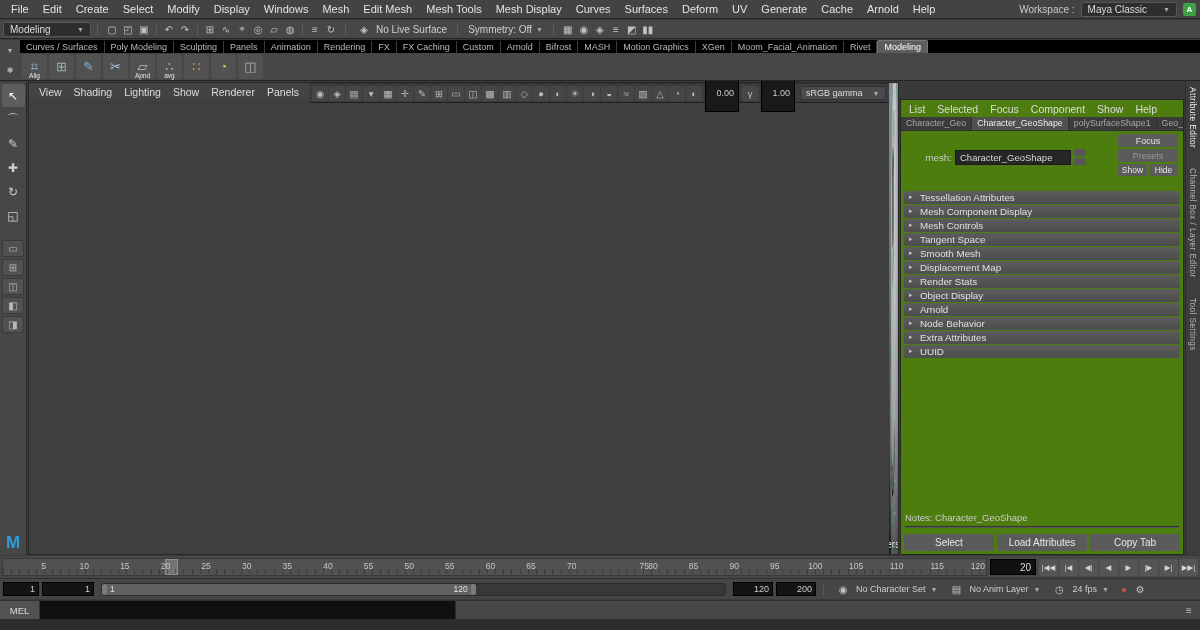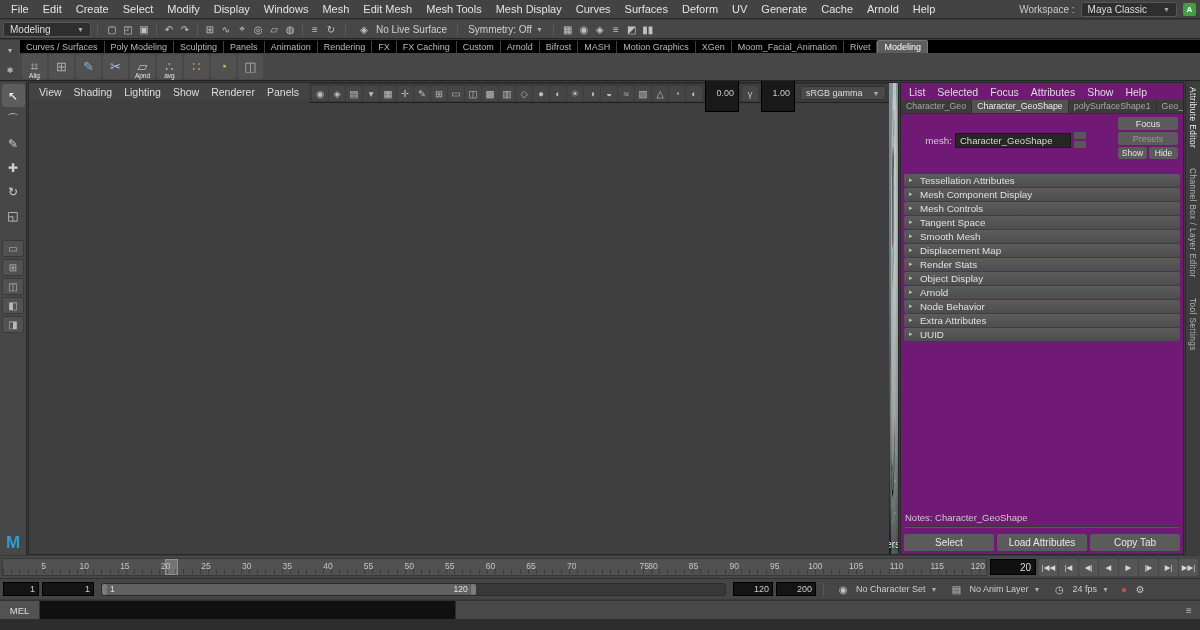--- a/index.html
+++ b/index.html
@@ -37,21 +37,21 @@
 .vp-menu{font-size:10.5px;color:#ddd;padding:0 6px}
 #vp-iconbar{height:20px;background:#3c3c3c;border-top:1px solid #333;border-bottom:1px solid #202020;display:flex;align-items:center;padding:0 3px;gap:1px}
 .vp-icon{width:16px;height:15px;display:flex;align-items:center;justify-content:center;font-size:9.5px;color:#bdbdbd;background:#464646;border-radius:2px}
 .vp-field{height:14px;background:#191919;border:1px solid #000;color:#ccc;font-size:9px;display:flex;align-items:center;justify-content:flex-end;padding:18px 4px;min-width:34px;margin:0 2px}
 .vp-dd{height:14px;background:#4a4a4a;border:1px solid #333;display:flex;align-items:center;gap:10px;font-size:9px;padding:0 5px;color:#ddd;border-radius:2px;margin-left:2px;white-space:nowrap}
 #vp-canvas{flex:1;position:relative;overflow:hidden}
 #vp-canvas svg{position:absolute;inset:0;width:100%;height:100%}
 #persp-label{position:absolute;left:50%;bottom:4px;transform:translateX(-50%);font-size:10px;color:#e8eef3;text-shadow:0 1px 2px #000}
 #wires path,.wire path,.wire ellipse{stroke:#4ee39d;fill:none;stroke-width:1;opacity:.8}
 
-#ae-panel{position:absolute;right:16px;top:82px;width:284px;bottom:75px;background:#701a75;border:1px solid #282828;display:flex;flex-direction:column}
+#ae-panel{position:absolute;right:16px;top:99px;width:284px;bottom:75px;background:#4d7c0f;border:1px solid #282828;display:flex;flex-direction:column}
 #ae-menus{height:17px;display:flex;align-items:center;padding:0 2px}
 .ae-menu{font-size:10.5px;color:#ddd;padding:0 6px}
 #ae-tabs{height:14px;background:#3b3b3b;display:flex;border-bottom:1px solid #2f2f2f;overflow:hidden}
 .ae-tab{font-size:8.8px;color:#a8a8a8;padding:1px 5px;border-right:1px solid #2f2f2f;white-space:nowrap}
 .ae-tab.active{background:#515151;color:#eee}
 #ae-body{flex:1;position:relative;padding:0 3px}
 #ae-mesh-block{position:relative;height:50px;margin-top:2px}
 #ae-mesh-row{position:absolute;left:0;top:16px;display:flex;align-items:center;gap:3px}
 .ae-label{width:48px;text-align:right;font-size:9.8px;color:#ccc}
 .ae-field{width:116px;height:15px;background:#262626;border:1px solid #1a1a1a;color:#d8d8d8;font-size:9.5px;padding:0 4px;font-family:"Liberation Sans",sans-serif}
@@ -392,21 +392,21 @@
       </svg>
       <div id="persp-label">persp</div>
     </div>
   </div>
 
   <div id="ae-panel">
     <div id="ae-menus">
         <span class="ae-menu">List</span>
         <span class="ae-menu">Selected</span>
         <span class="ae-menu">Focus</span>
-        <span class="ae-menu">Attributes</span>
+        <span class="ae-menu">Component</span>
         <span class="ae-menu">Show</span>
         <span class="ae-menu">Help</span>
       </div>
     <div id="ae-tabs">
         <span class="ae-tab">Character_Geo</span>
         <span class="ae-tab active">Character_GeoShape</span>
         <span class="ae-tab">polySurfaceShape1</span>
         <span class="ae-tab">Geo_Lyr</span>
       </div>
     <div id="ae-body">

